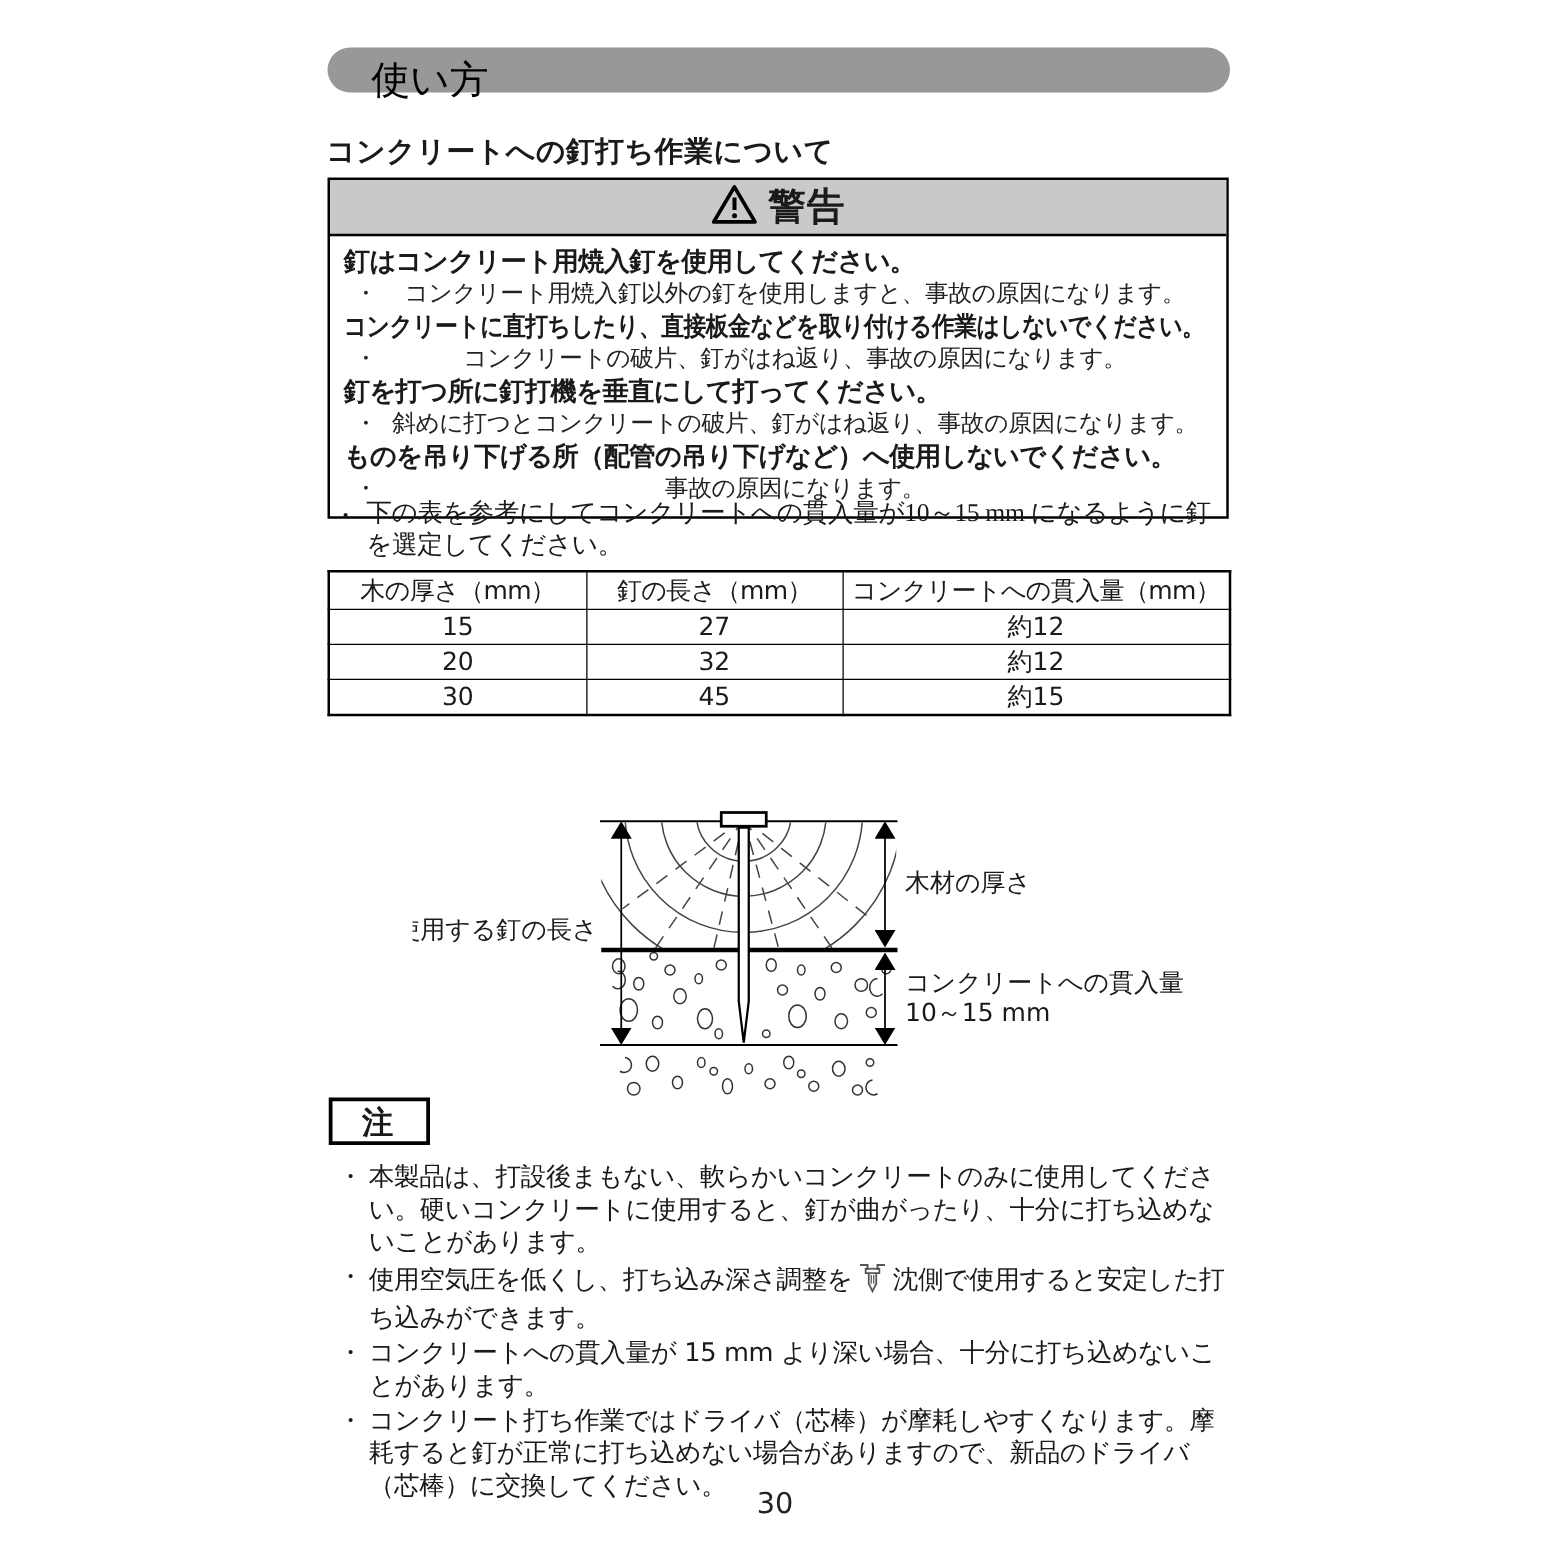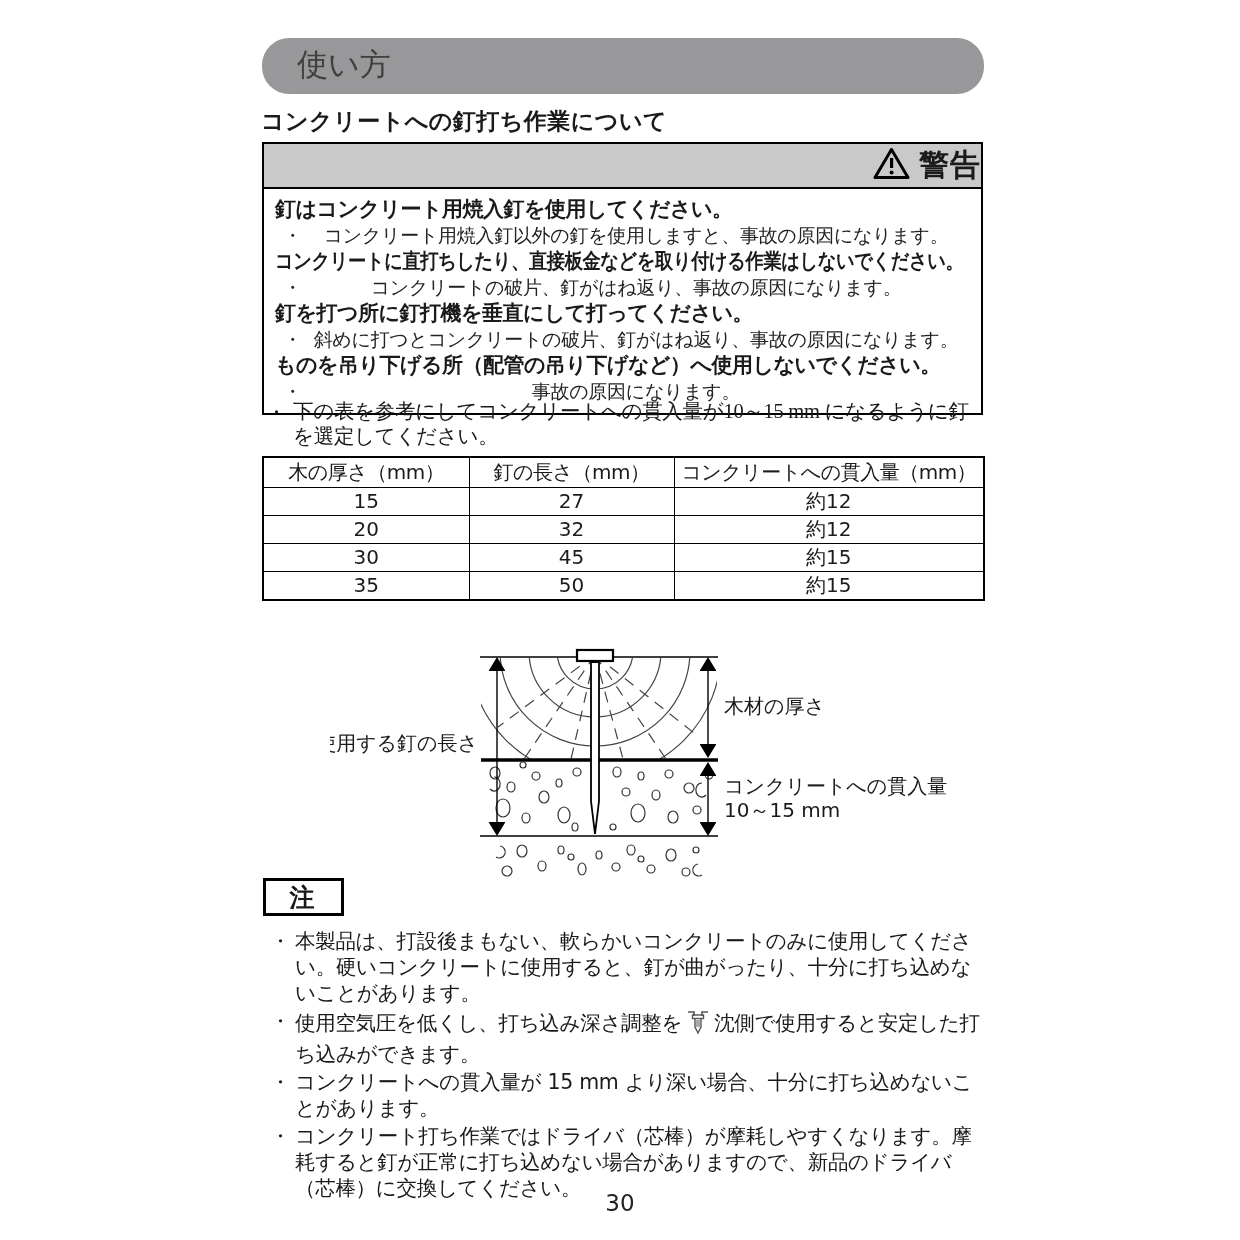--- a/index.html
+++ b/index.html
@@ -4,37 +4,37 @@
 <style>
   * { margin:0; padding:0; box-sizing:border-box; }
   html,body { background:#fff; }
   body {
     width:1240px; height:1240px; position:relative;
     font-family:"DejaVu Sans","Liberation Sans",sans-serif;
     color:#1a1a1a;
   }
   
   .title-bar {
-    position:absolute; left:262px; top:38px; width:722px; height:56px;
+    position:absolute; left:262px; top:38px; width:722px; height:36px;
     background:#98989a; border-radius:27px;
-    color:#404040; font-size:31px; line-height:52px; padding-left:35px;
+    color:#000000; font-size:31px; line-height:52px; padding-left:35px;
   }
   
   .section-heading {
     position:absolute; left:261px; top:106px;
     font-size:23px; font-weight:bold; letter-spacing:0.5px;text-align:center;
   }
   
   .warning-box {
     position:absolute; left:262px; top:142px; width:721px;
     border:2.5px solid #000; background:#fff;
   }
   .warning-header {
     background:#c9c9c9; border-bottom:2.5px solid #000; height:45px;
-    display:flex; align-items:center; justify-content:flex-end; gap:9px;
+    display:flex; align-items:center; justify-content:center; gap:9px;
   }
   .warning-title { font-size:30px; font-weight:bold; letter-spacing:1px; }
   .warning-body { padding:7px 6px 9px 11px; }
   .w-statement { font-size:21px; font-weight:bold; line-height:27px; letter-spacing:-0.5px; }
   .w-statement.condensed { transform:scaleX(0.87); transform-origin:0 50%; white-space:nowrap; }
   .w-detail { display:flex; font-size:19px; line-height:25px; color:#222; }
   .w-detail .b { flex:none; width:22px; padding-left:8px; }
   .w-detail .t { flex:1; letter-spacing:-0.3px;text-align:center; }
   
   .intro-note {
@@ -146,25 +146,20 @@
       <td>約12</td>
     </tr>
     <tr>
       <td>20</td>
       <td>32</td>
       <td>約12</td>
     </tr>
     <tr>
       <td>30</td>
       <td>45</td>
-      <td>約15</td>
-    </tr>
-    <tr>
-      <td>35</td>
-      <td>50</td>
       <td>約15</td>
     </tr>
   </tbody>
 </table>
 
 <div class="diagram">
   <svg width="650" height="240" viewBox="0 0 650 240">
     <defs>
       <clipPath id="woodClip">
           <rect x="151" y="13" width="236" height="101"></rect>

